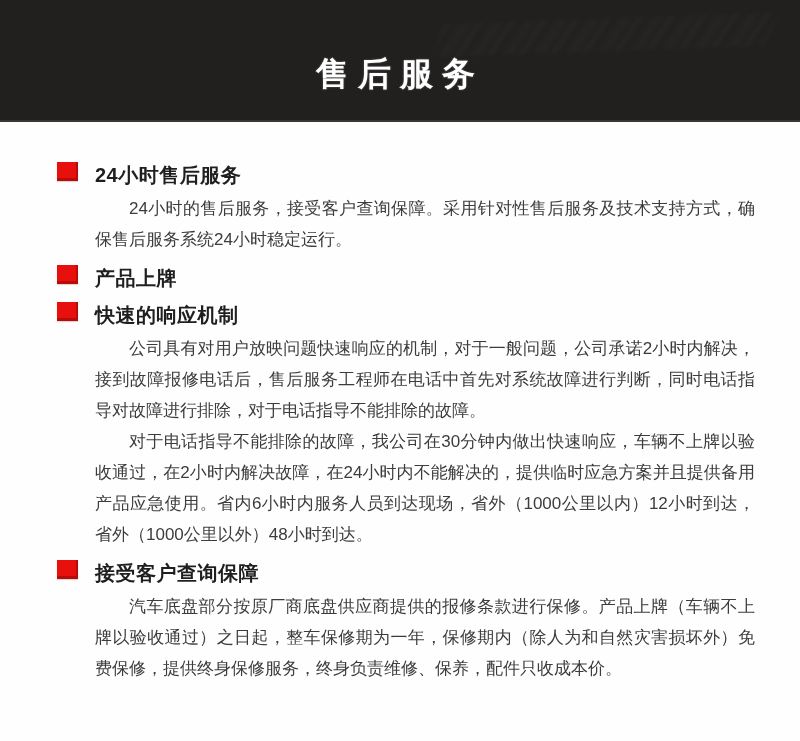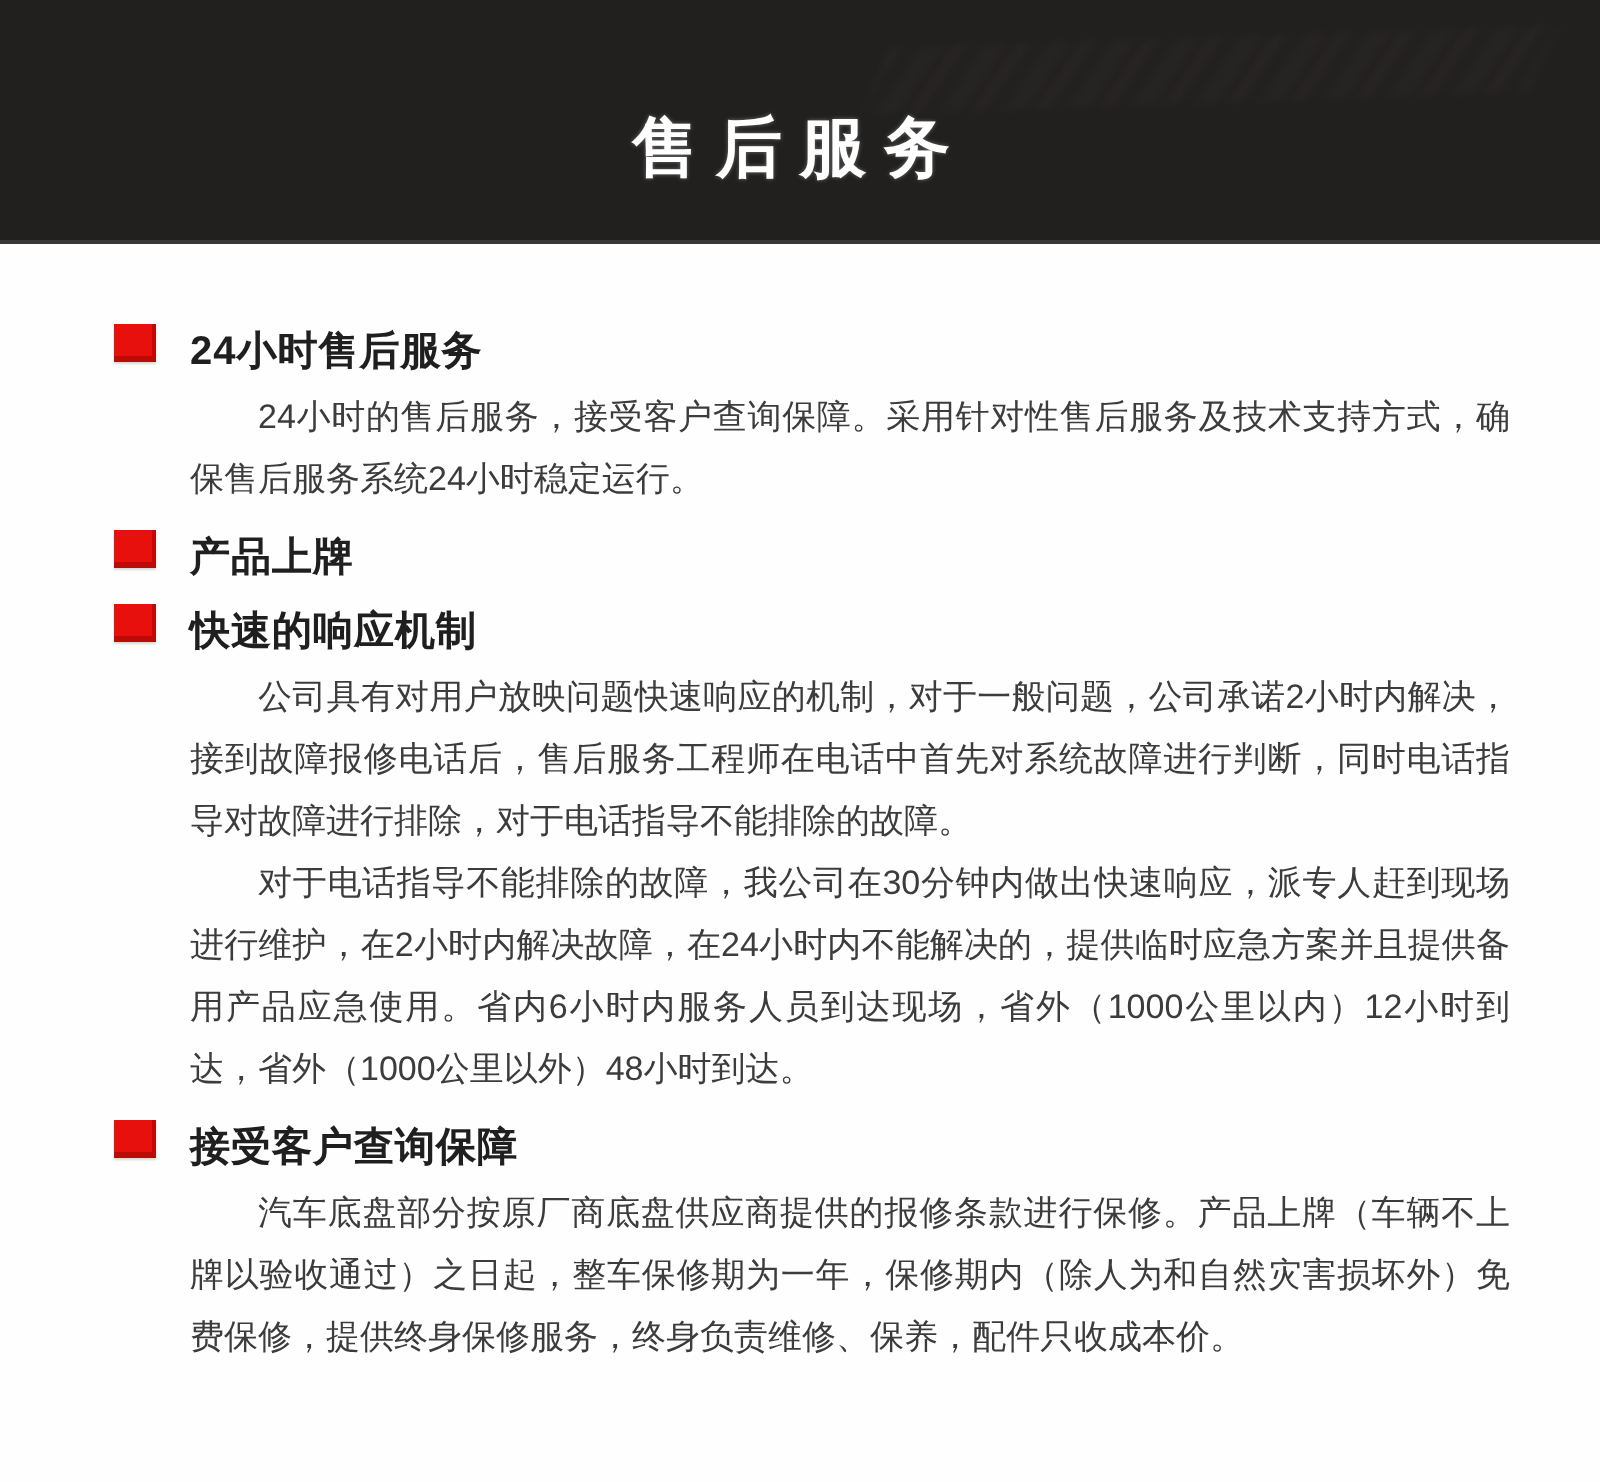--- a/index.html
+++ b/index.html
@@ -112,21 +112,21 @@
         <h2>产品上牌</h2>
       </div>
     </section>
 
     <section class="sec">
       <div class="sec-head">
         <span class="bullet"></span>
         <h2>快速的响应机制</h2>
       </div>
       <p>公司具有对用户放映问题快速响应的机制，对于一般问题，公司承诺2小时内解决，接到故障报修电话后，售后服务工程师在电话中首先对系统故障进行判断，同时电话指导对故障进行排除，对于电话指导不能排除的故障。</p>
-      <p>对于电话指导不能排除的故障，我公司在30分钟内做出快速响应，派专人赶到现场进行维护，在2小时内解决故障，在24小时内不能解决的，提供临时应急方案并且提供备用产品应急使用。省内6小时内服务人员到达现场，省外（1000公里以内）12小时到达，省外（1000公里以外）48小时到达。</p>
+      <p>对于电话指导不能排除的故障，我公司在30分钟内做出快速响应，车辆不上牌以验收通过，在2小时内解决故障，在24小时内不能解决的，提供临时应急方案并且提供备用产品应急使用。省内6小时内服务人员到达现场，省外（1000公里以内）12小时到达，省外（1000公里以外）48小时到达。</p>
     </section>
 
     <section class="sec">
       <div class="sec-head">
         <span class="bullet"></span>
         <h2>接受客户查询保障</h2>
       </div>
       <p>汽车底盘部分按原厂商底盘供应商提供的报修条款进行保修。产品上牌（车辆不上牌以验收通过）之日起，整车保修期为一年，保修期内（除人为和自然灾害损坏外）免费保修，提供终身保修服务，终身负责维修、保养，配件只收成本价。</p>
     </section>
 

